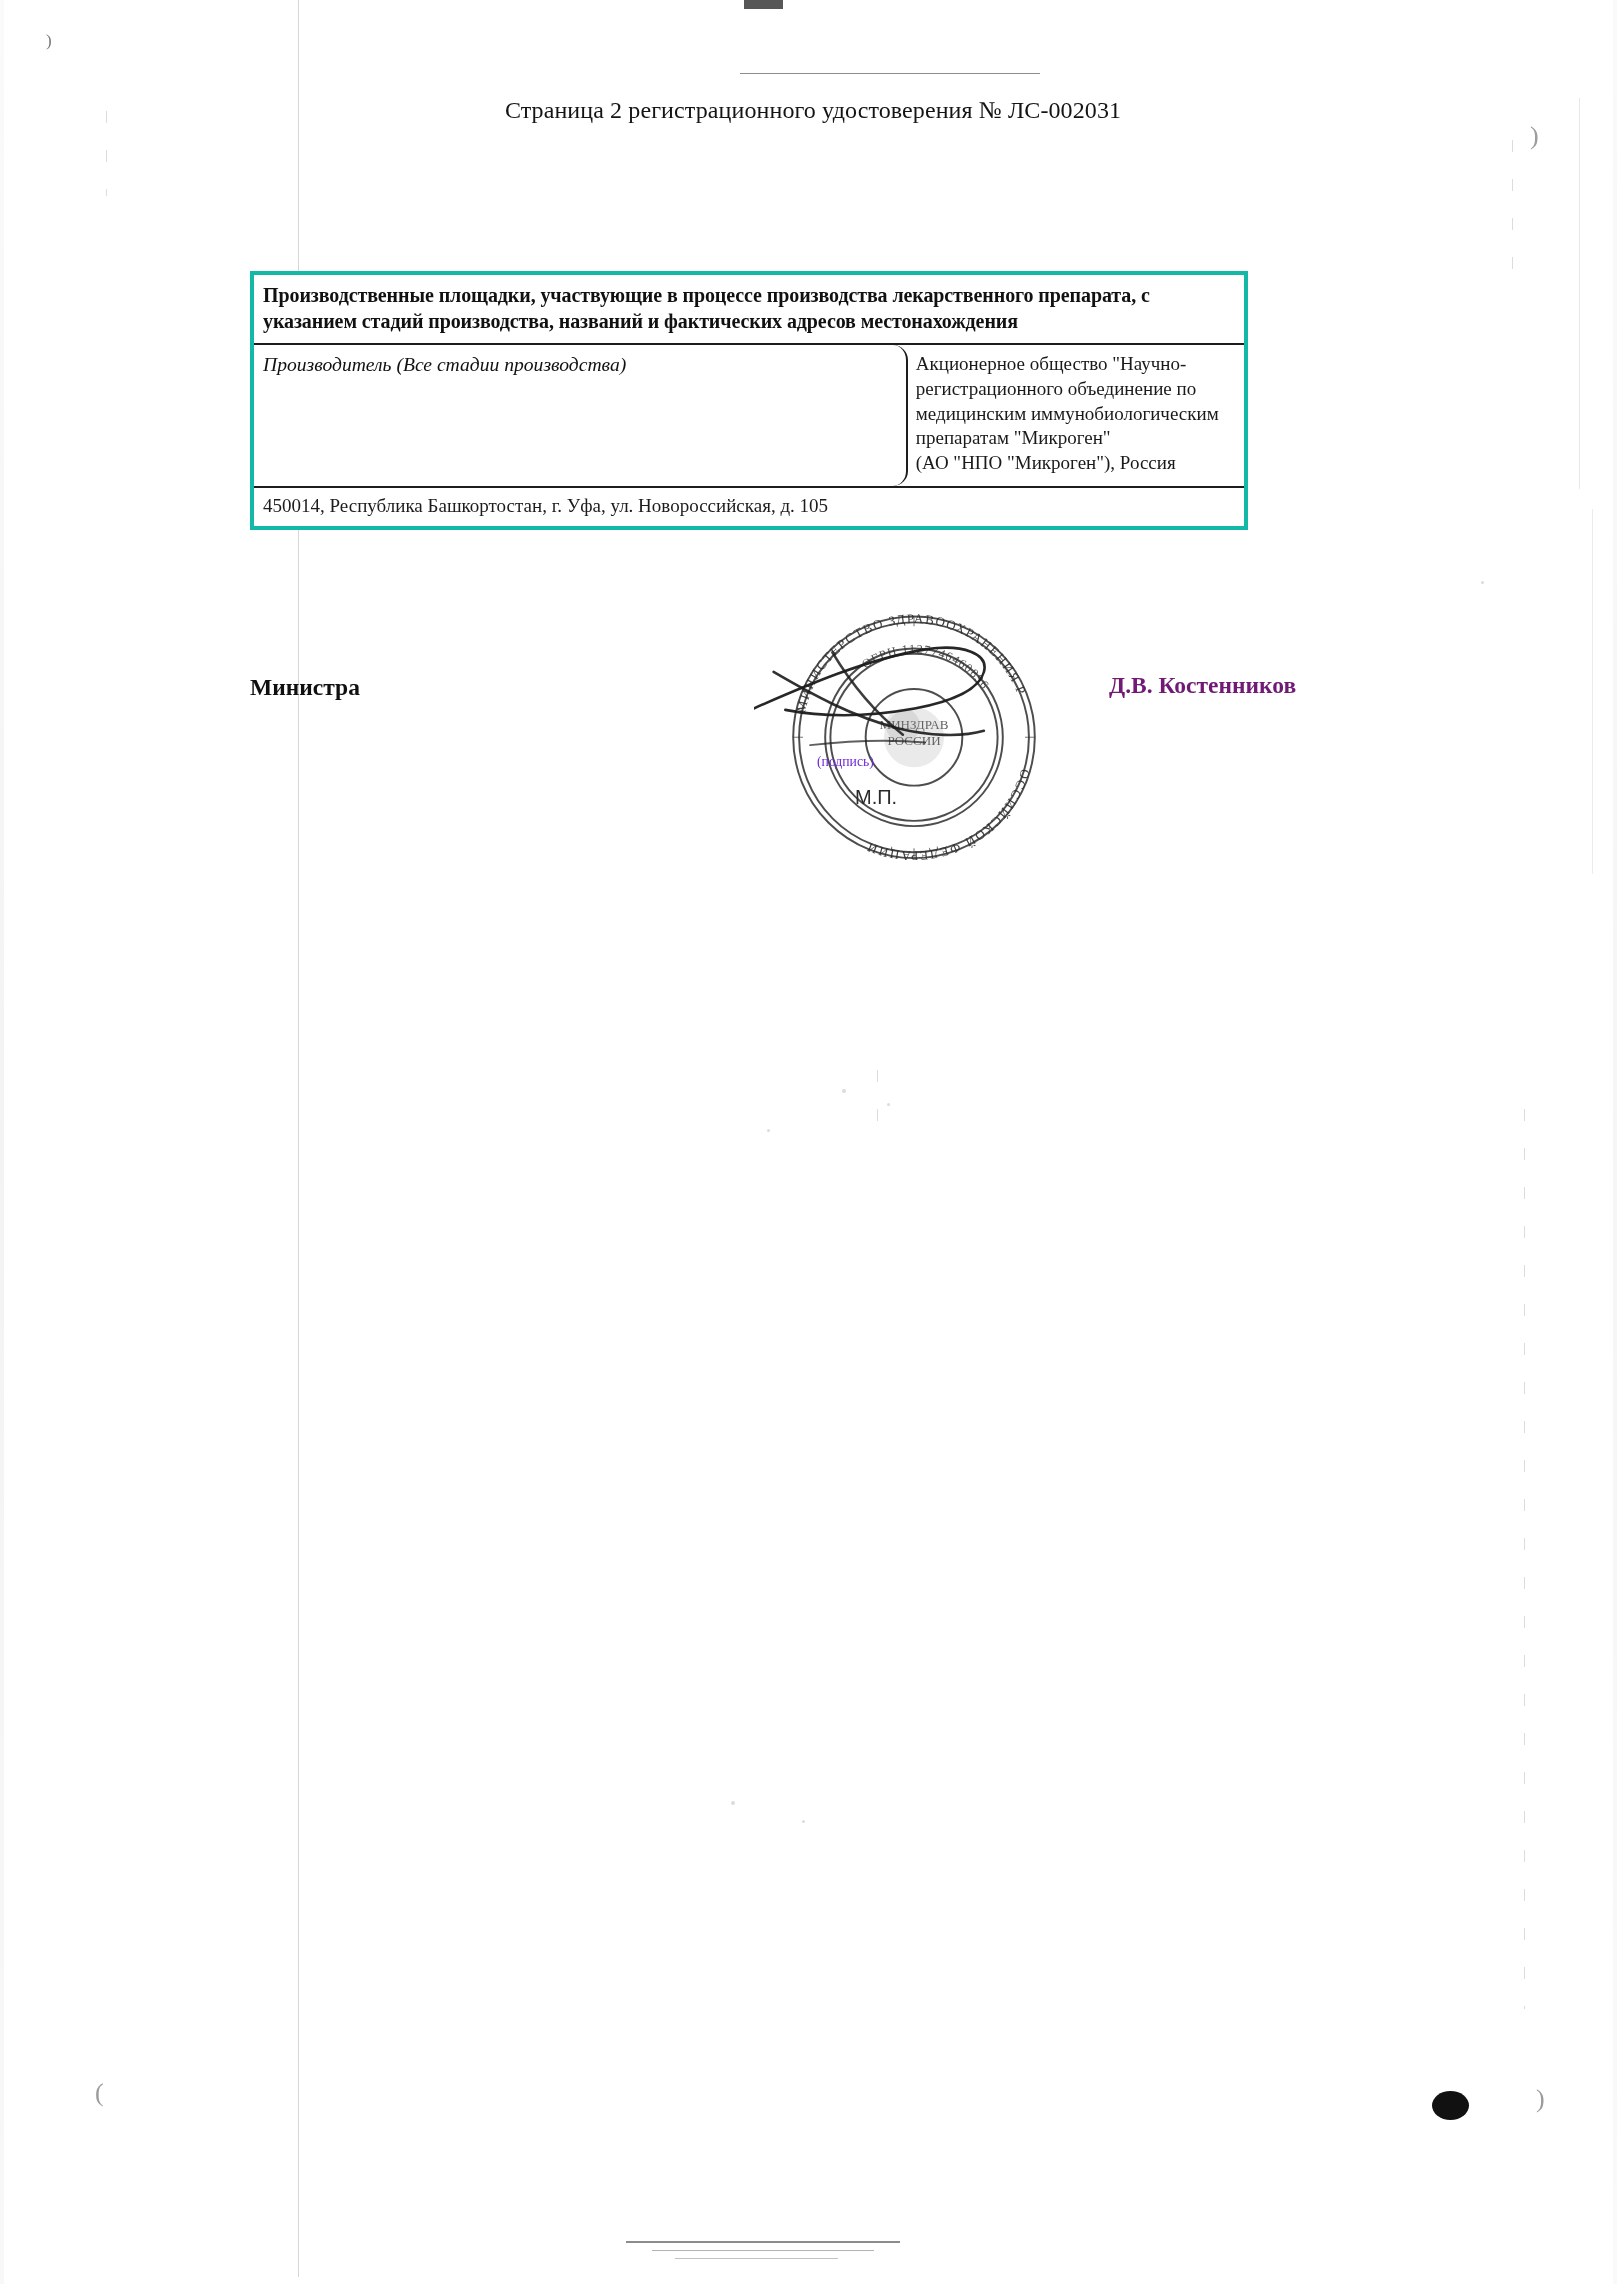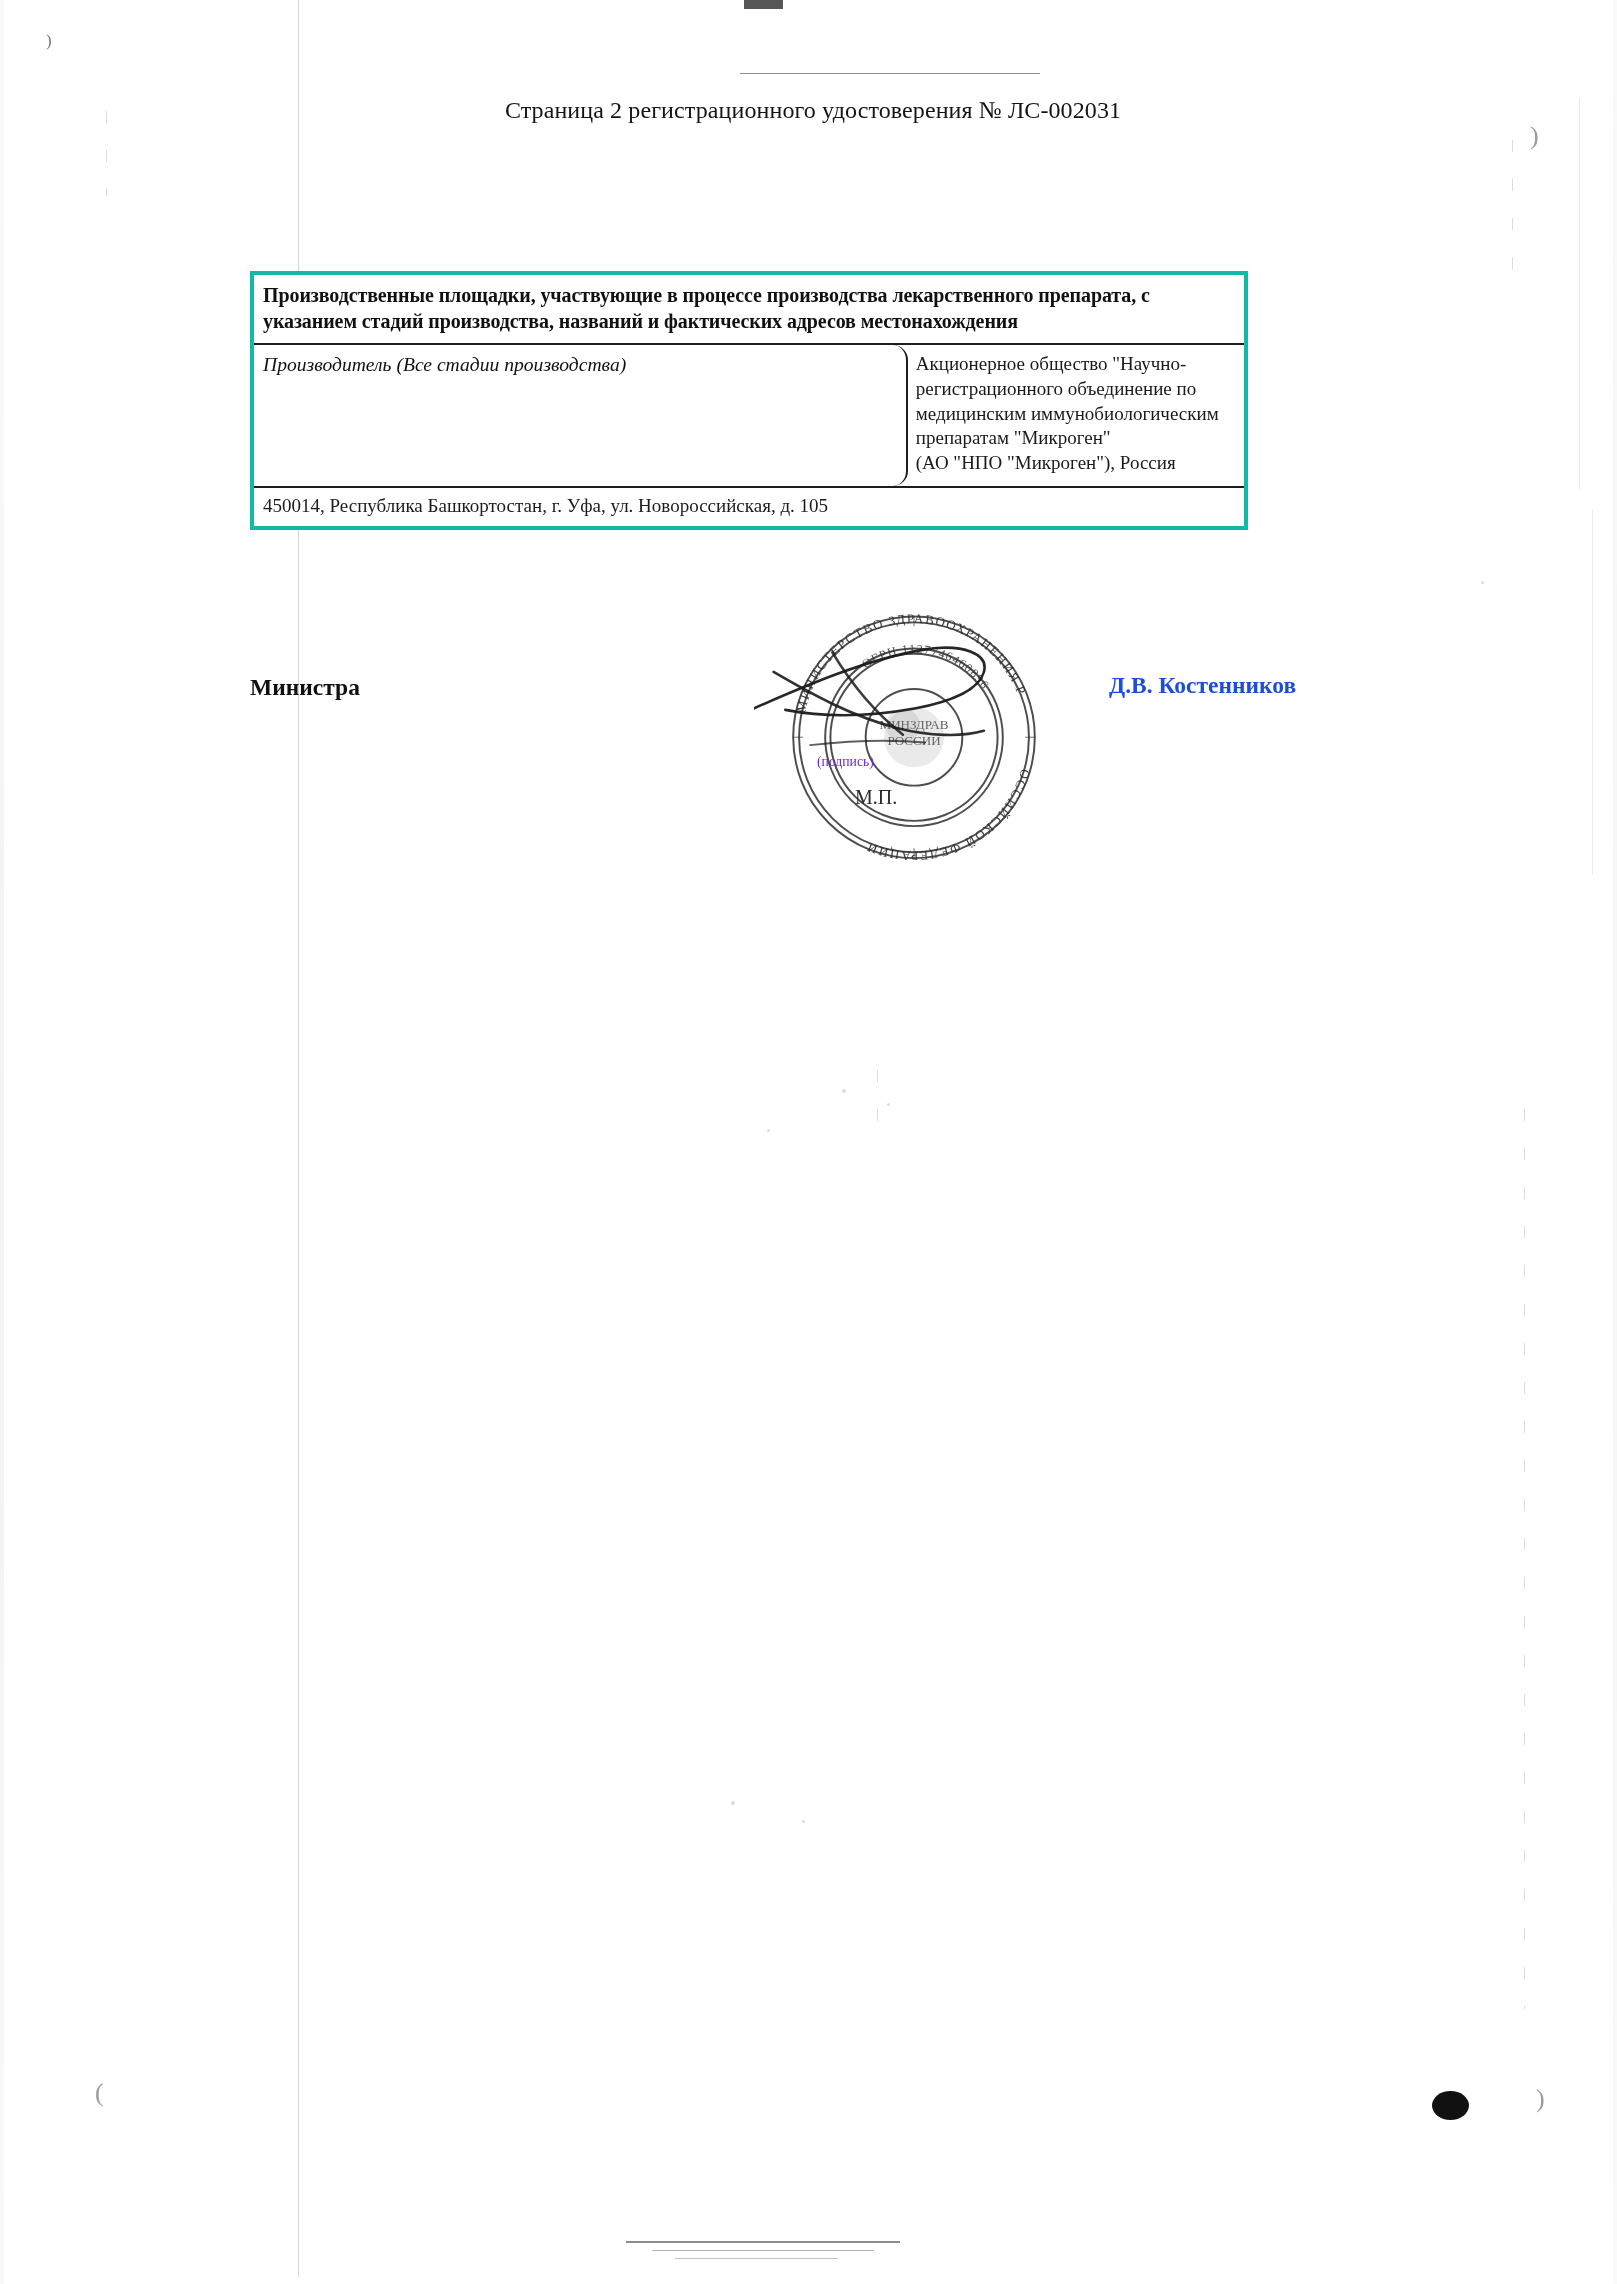--- a/index.html
+++ b/index.html
@@ -188,40 +188,40 @@
     font-size: 23.5px;
     line-height: 1.33;
     color: #101010;
   }
   .sign-name {
     position: absolute;
     left: 1109px;
     top: 672px;
     font-weight: bold;
     font-size: 23.5px;
-    color: #1d4ed8;
+    color: #701a75;
     white-space: nowrap;
   }
 
   
   .stamp {
     position: absolute;
     left: 754px;
     top: 574px;
     width: 320px;
     height: 307px;
   }
   .stamp svg { display: block; }
   .mp-label {
     position: absolute;
     left: 855px;
     top: 786px;
     font-size: 20px;
     color: #2a2a2a;
-    font-family: Liberation Serif, serif;
+    font-family: Liberation Sans, sans-serif;
   }
   .podpis-label {
     position: absolute;
     left: 817px;
     top: 754px;
     font-size: 13.7px;
     color: #6d28d9;
     font-family: "Liberation Serif", serif;
   }
 </style>

